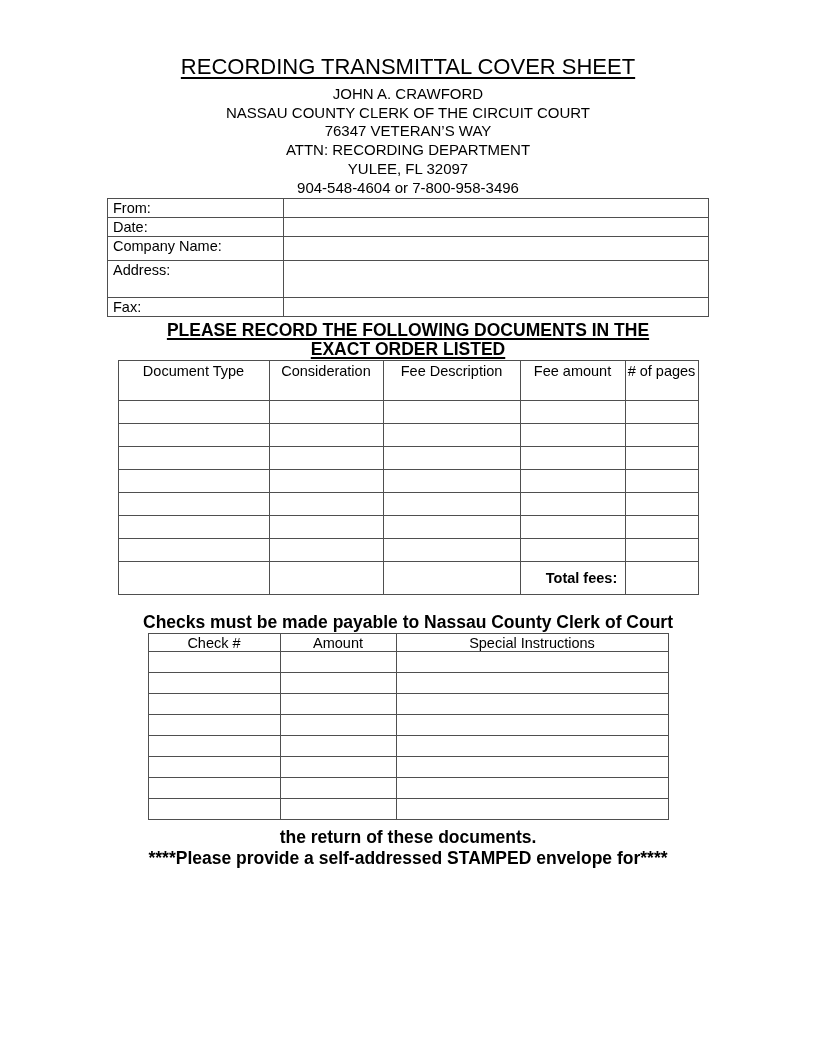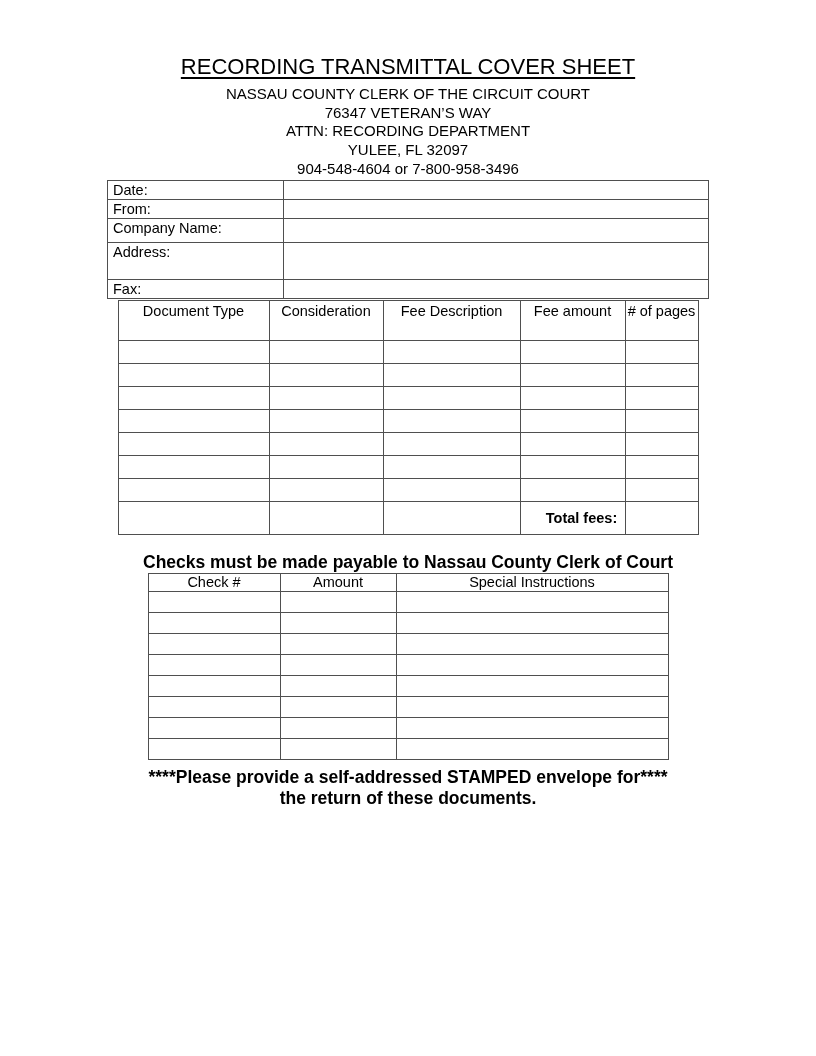--- a/index.html
+++ b/index.html
@@ -57,56 +57,61 @@
   .footer-note { margin-top: 7px; text-align: center; font-size: 17.5px; line-height: 21px; font-weight: bold; }
 </style>
 </head>
 <body>
 
 <div class="page">
 
   <h1 class="doc-title">RECORDING TRANSMITTAL COVER SHEET</h1>
 
   <div class="subhead">
+    <div>JOHN A. CRAWFORD</div>
     <div>NASSAU COUNTY CLERK OF THE CIRCUIT COURT</div>
     <div>76347 VETERAN’S WAY</div>
     <div>ATTN: RECORDING DEPARTMENT</div>
     <div>YULEE, FL 32097</div>
     <div>904-548-4604 or 7-800-958-3496</div>
   </div>
 
   <table class="contact-table">
     <colgroup>
         <col style="width:176px">
         <col>
       </colgroup>
     <tbody>
       <tr class="r-std">
+        <td>From:</td>
+        <td></td>
+      </tr>
+      <tr class="r-std">
         <td>Date:</td>
-        <td></td>
-      </tr>
-      <tr class="r-std">
-        <td>From:</td>
         <td></td>
       </tr>
       <tr class="r-med">
         <td>Company Name:</td>
         <td></td>
       </tr>
       <tr class="r-tall">
         <td>Address:</td>
         <td></td>
       </tr>
       <tr class="r-std">
         <td>Fax:</td>
         <td></td>
       </tr>
     </tbody>
   </table>
 
+  <div class="section-heading">
+    <div><span class="u">PLEASE RECORD THE FOLLOWING DOCUMENTS IN THE</span></div>
+    <div><span class="u">EXACT ORDER LISTED</span></div>
+  </div>
 
   <table class="docs-table">
     <colgroup>
       <col style="width:151px">
         <col style="width:114px">
         <col style="width:137px">
         <col style="width:105px">
         <col style="width:73px">
     </colgroup>
     <thead>
@@ -233,17 +238,17 @@
         </tr>
         <tr>
           <td></td>
           <td></td>
           <td></td>
         </tr>
       </tbody>
   </table>
 
   <div class="footer-note">
+    <div>the return of these documents.</div>
     <div>****Please provide a self-addressed STAMPED envelope for****</div>
-    <div>the return of these documents.</div>
   </div>
 
 </div>
 
 </body></html>

